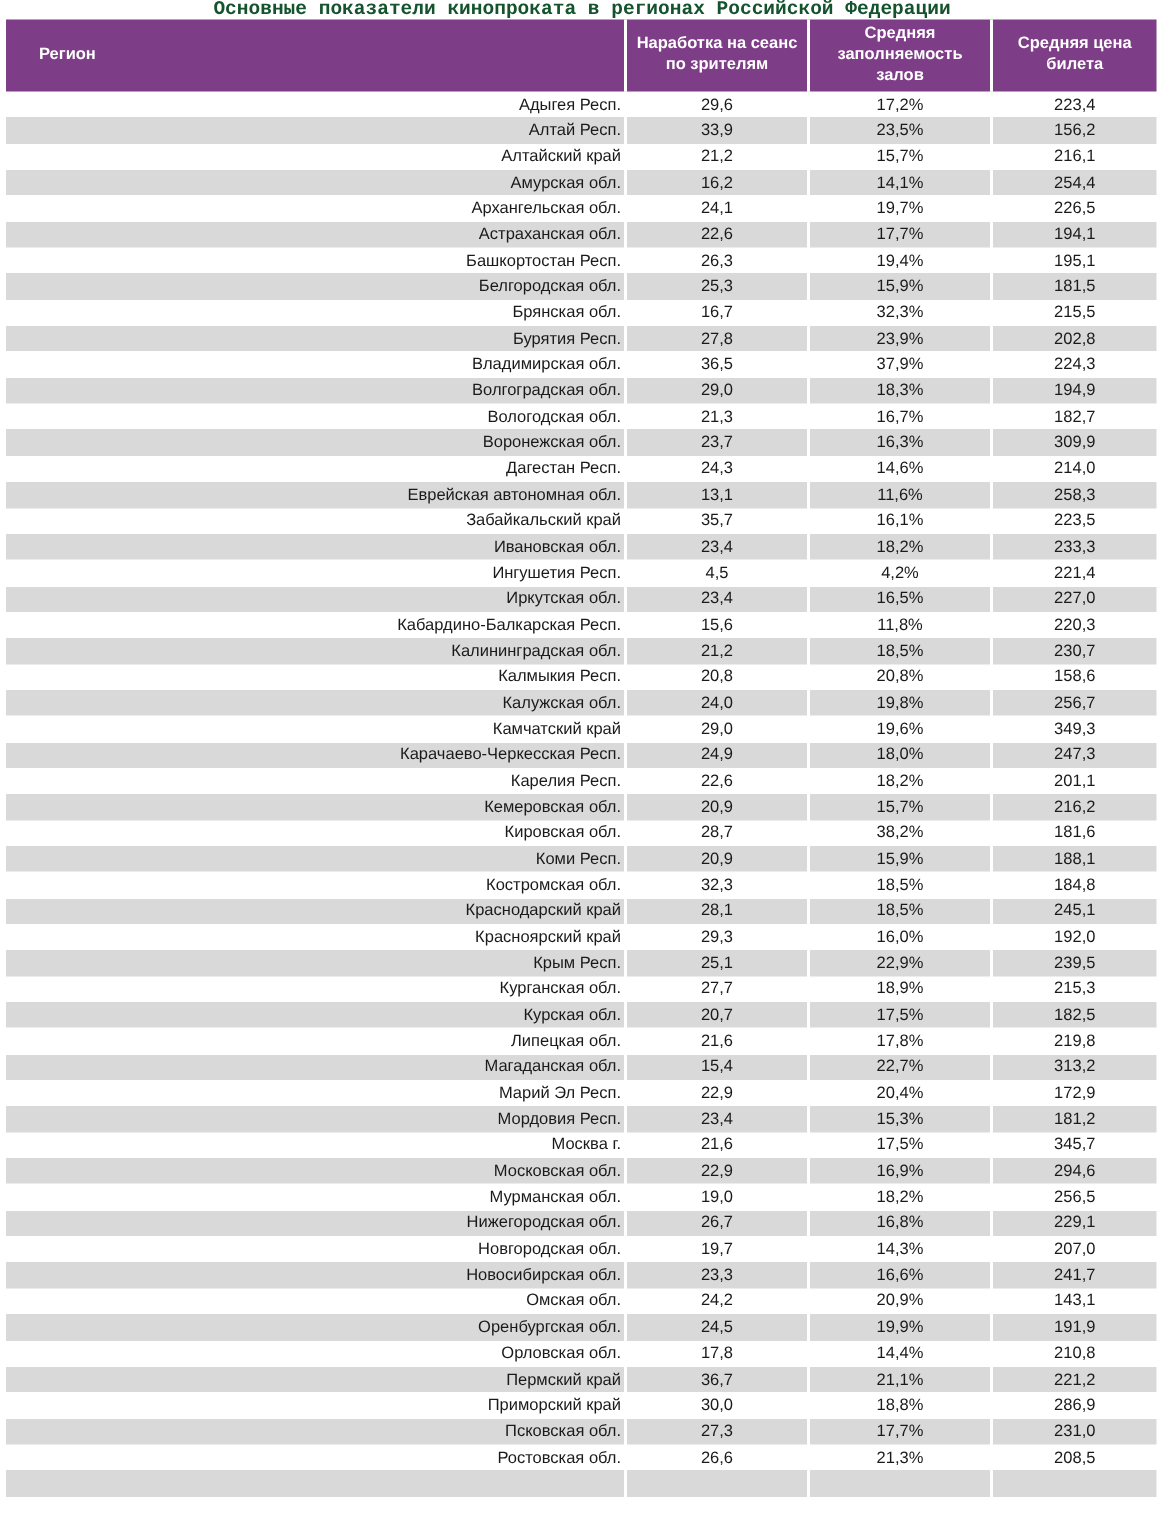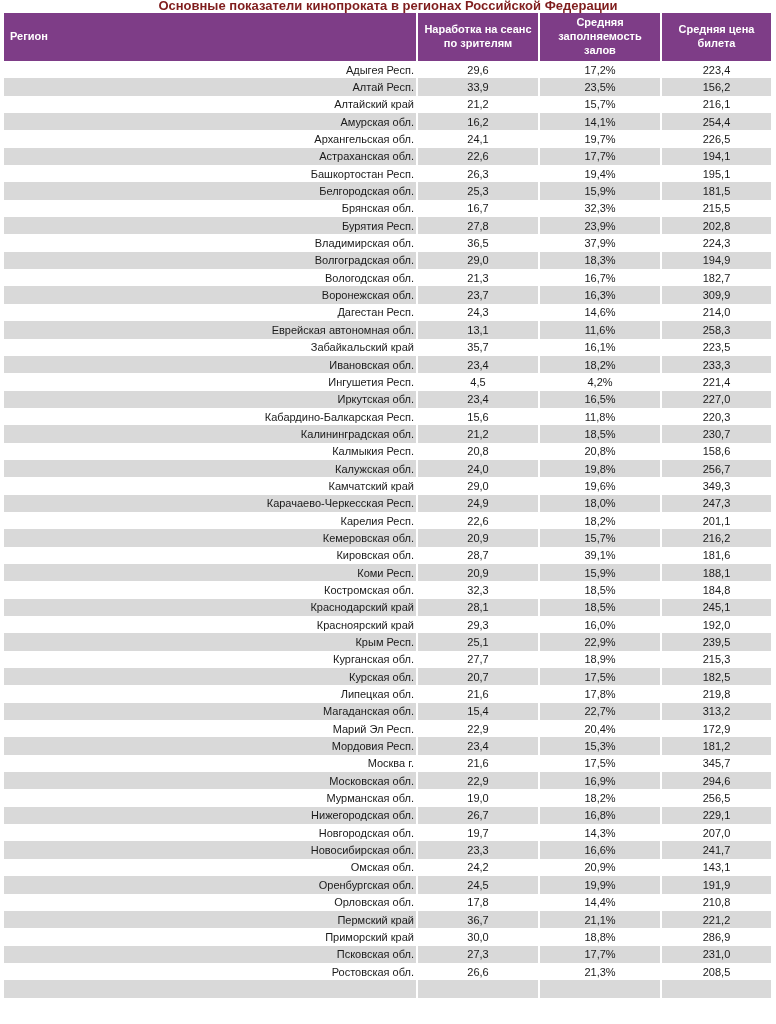--- a/index.html
+++ b/index.html
@@ -18,23 +18,24 @@
     overflow: hidden;
   }
   .title {
     width: 776px;
     height: 13px;
     line-height: 14px;
     margin-top: -1px;
     text-align: center;
     font-size: 13px;
     font-weight: bold;
-    color: #7f1d1d;
+    color: #14532d;
     white-space: nowrap;
     overflow: visible;
+    font-family: Liberation Mono, monospace;
   }
   table.regions {
     border-collapse: collapse;
     table-layout: fixed;
     margin-left: 4px;
     margin-top: 1px;
     width: 767px;
   }
   col.c-region { width: 413px; }
   col.c-persession { width: 122px; }
@@ -47,21 +48,21 @@
     font-size: 11px;
     font-weight: bold;
     height: 48px;
     vertical-align: middle;
     text-align: center;
     line-height: 1.25;
     padding: 0 4px;
   }
   thead th.col-region {
     text-align: left;
-    padding-left: 6px;
+    padding-left: 22px;
   }
   thead th + th, tbody td + td {
     border-left: 2px solid #ffffff;
   }
   tbody td {
     font-size: 11px;
     height: 17.35px;
     padding: 0 2px;
     vertical-align: middle;
     text-align: center;
@@ -265,21 +266,21 @@
         </tr>
         <tr>
           <td class="cell-region">Кемеровская обл.</td>
           <td>20,9</td>
           <td>15,7%</td>
           <td>216,2</td>
         </tr>
         <tr>
           <td class="cell-region">Кировская обл.</td>
           <td>28,7</td>
-          <td>39,1%</td>
+          <td>38,2%</td>
           <td>181,6</td>
         </tr>
         <tr>
           <td class="cell-region">Коми Респ.</td>
           <td>20,9</td>
           <td>15,9%</td>
           <td>188,1</td>
         </tr>
         <tr>
           <td class="cell-region">Костромская обл.</td>

